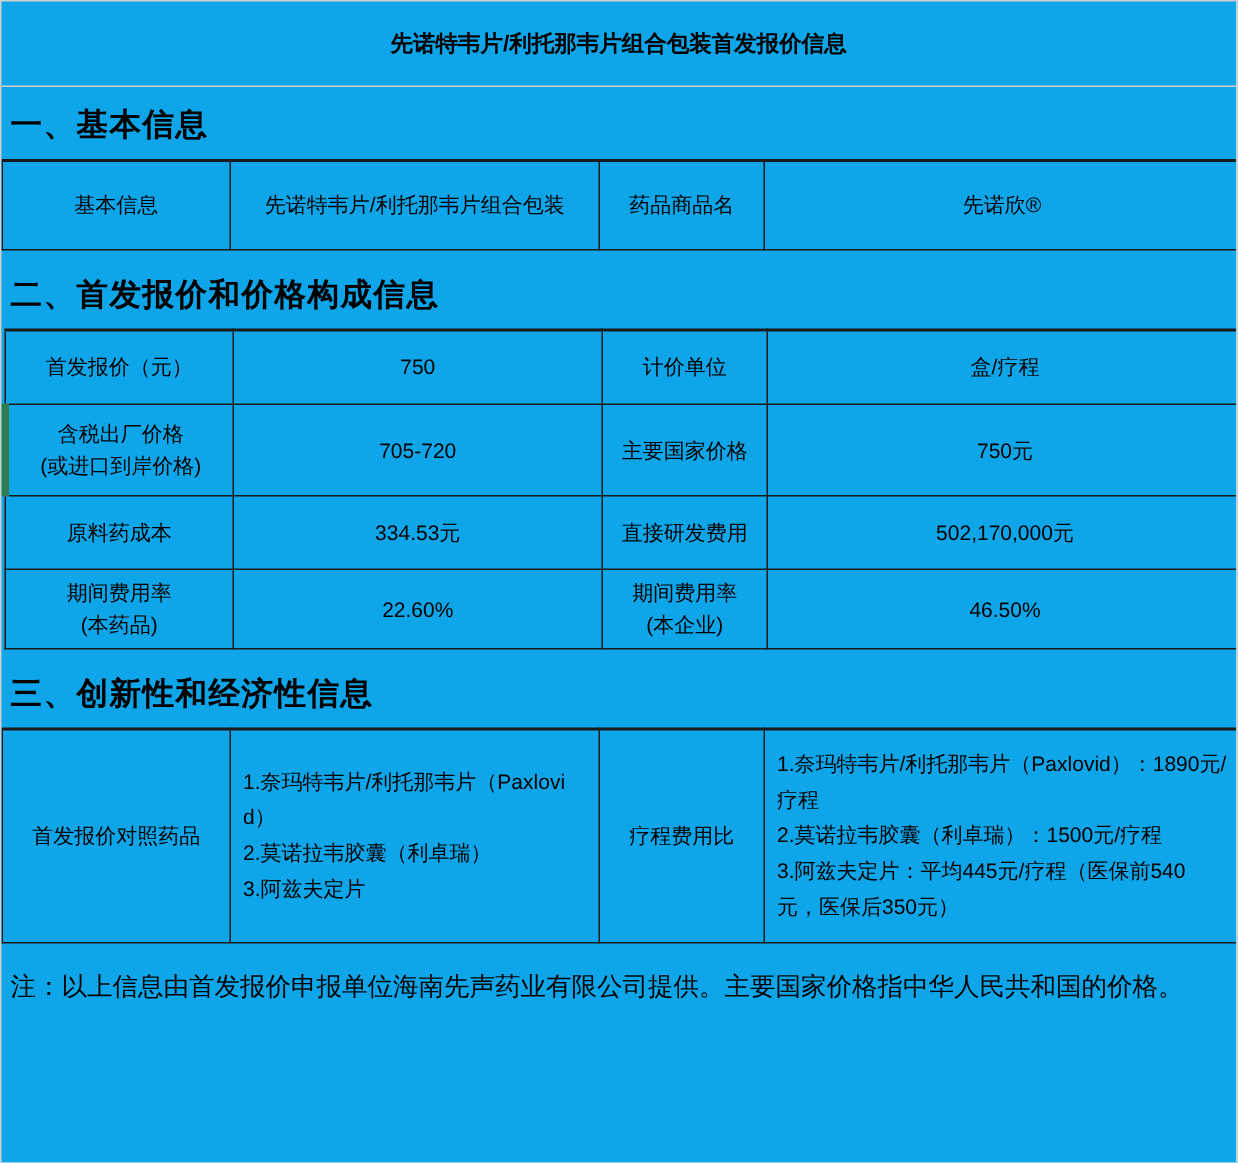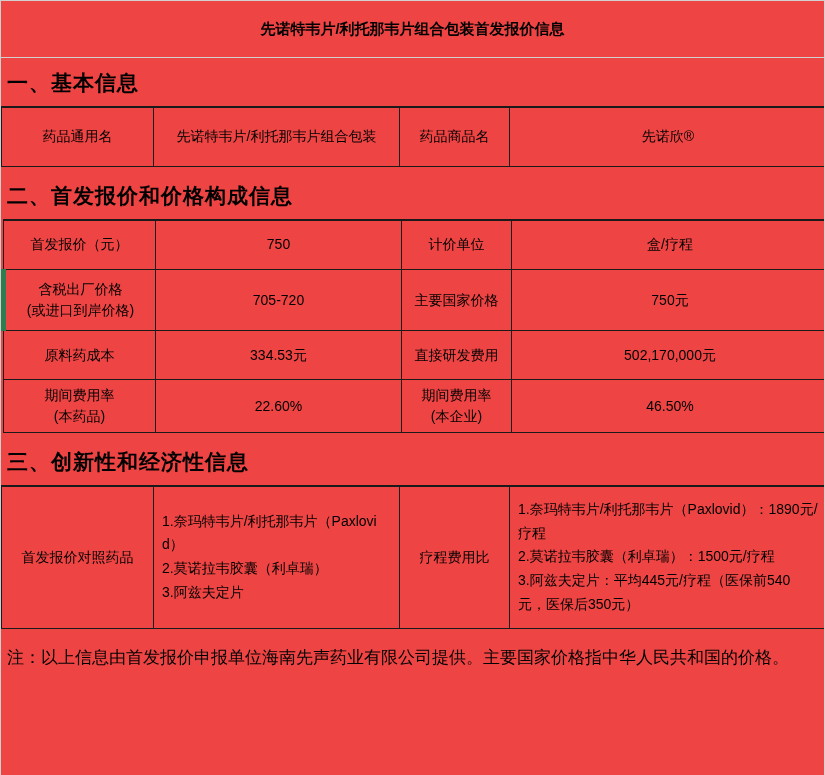--- a/index.html
+++ b/index.html
@@ -14,21 +14,21 @@
     color:#000;
     width:825px;
   }
   .page{
     width:825px;
     height:775px;
     border-left:1px solid var(--border-light);
     border-right:1px solid var(--border-light);
     border-top:1px solid var(--border-light);
     overflow:hidden;
-    background:#ef4444;
+    background:#0ea5e9;
   }
   .title-bar{
     height:57px;
     border-bottom:1px solid var(--border-light);
     display:flex;
     align-items:center;
     justify-content:center;
     font-size:15px;
     font-weight:bold;
   }
@@ -82,21 +82,21 @@
 
   <table>
     <colgroup>
         <col style="width:152px">
         <col style="width:246px">
         <col style="width:110px">
         <col style="width:317px">
       </colgroup>
     <tbody>
         <tr class="rh59">
-      <td>药品通用名</td>
+      <td>基本信息</td>
       <td>先诺特韦片/利托那韦片组合包装</td>
       <td>药品商品名</td>
       <td>先诺欣®</td>
     </tr>
   </tbody>
     </table>
 
   <div class="section-heading">二、首发报价和价格构成信息</div>
 
   <table>

